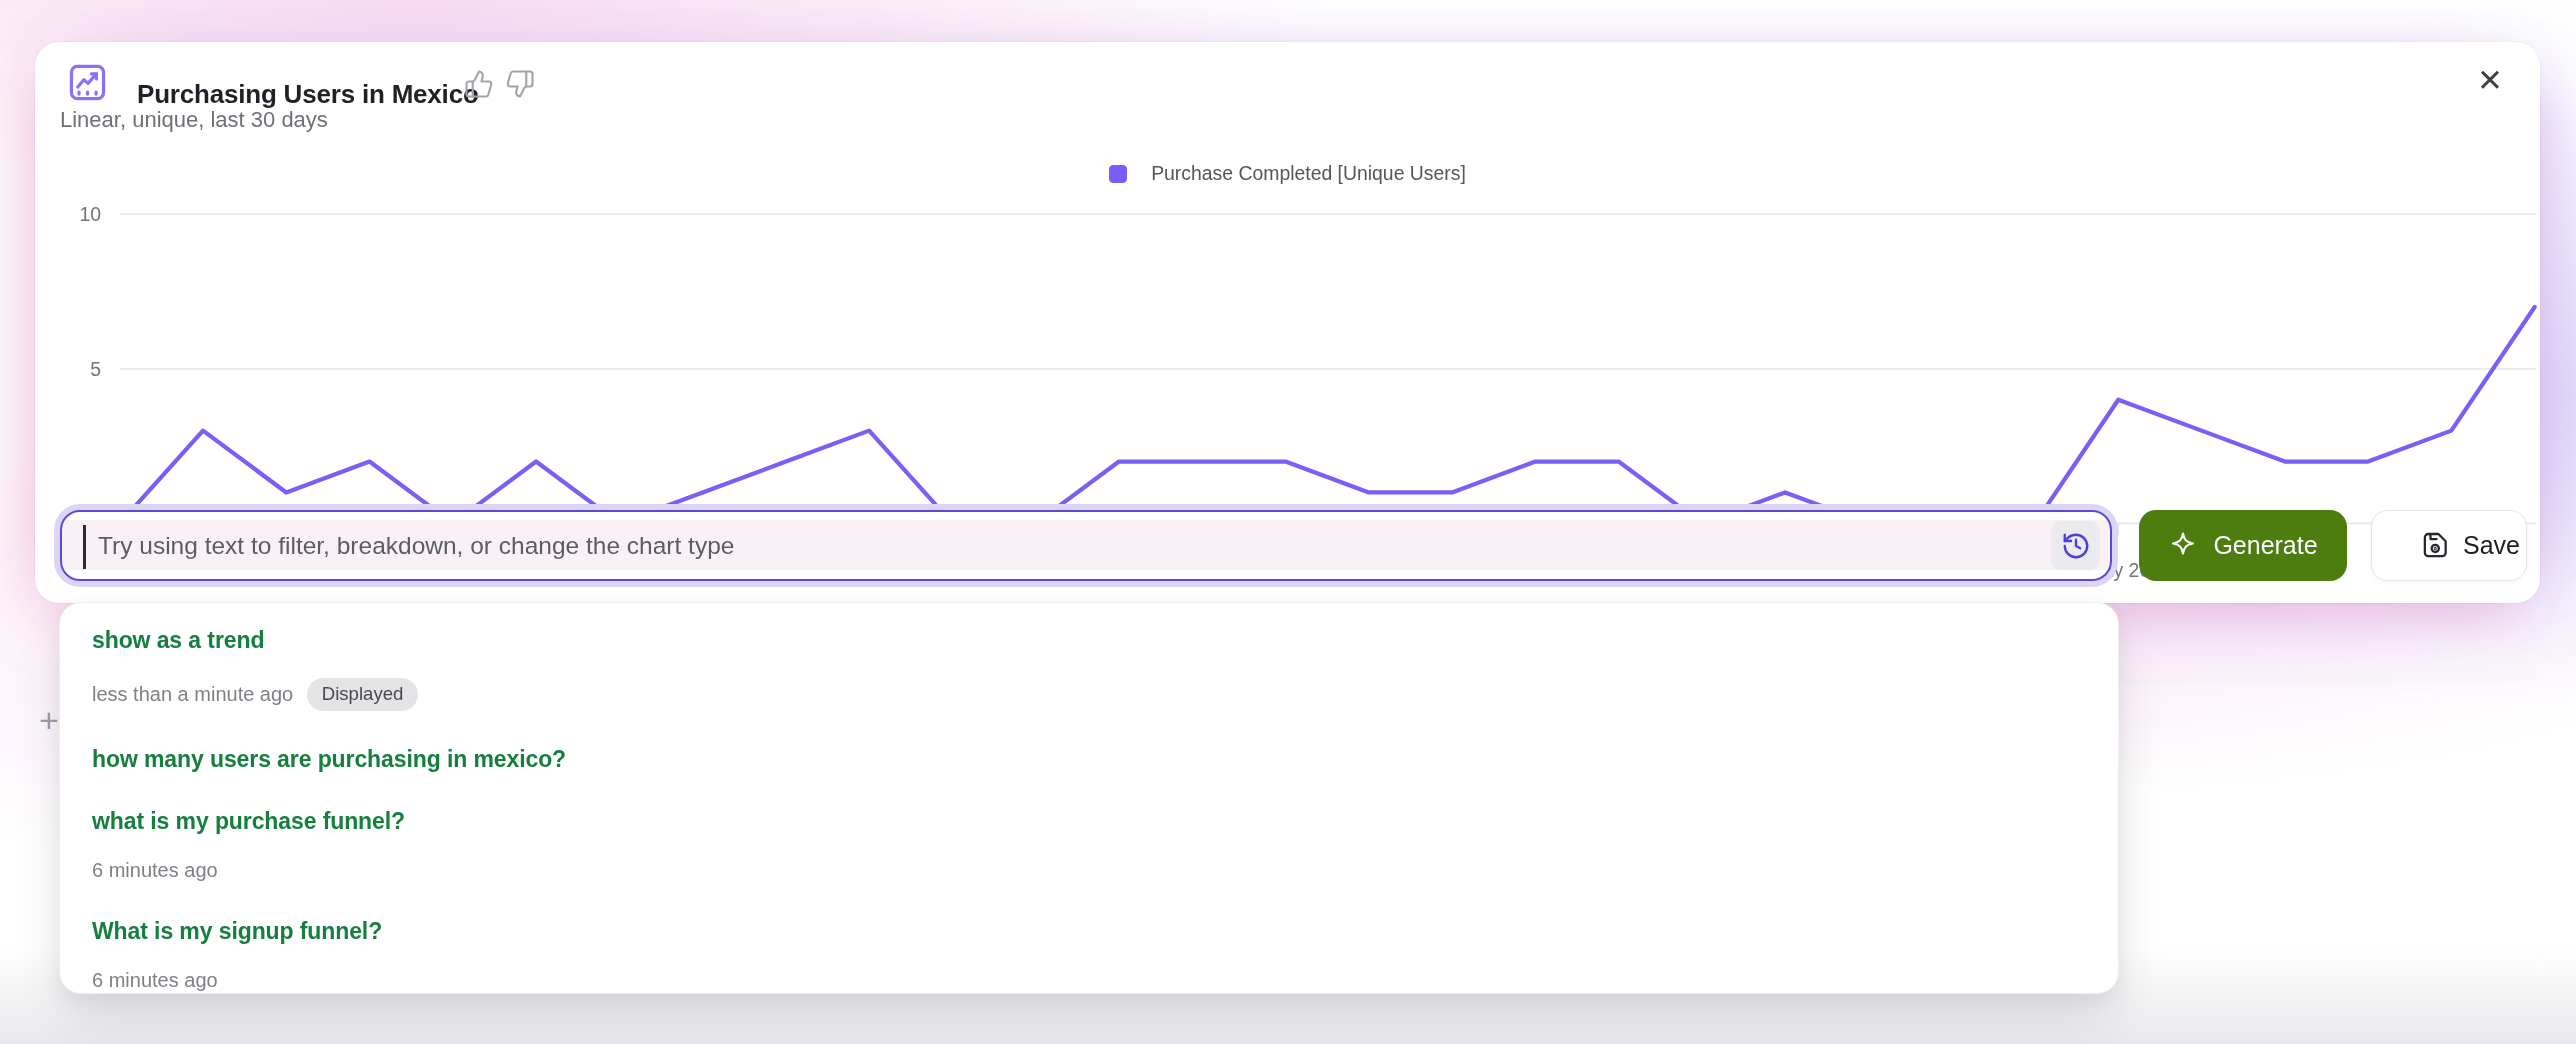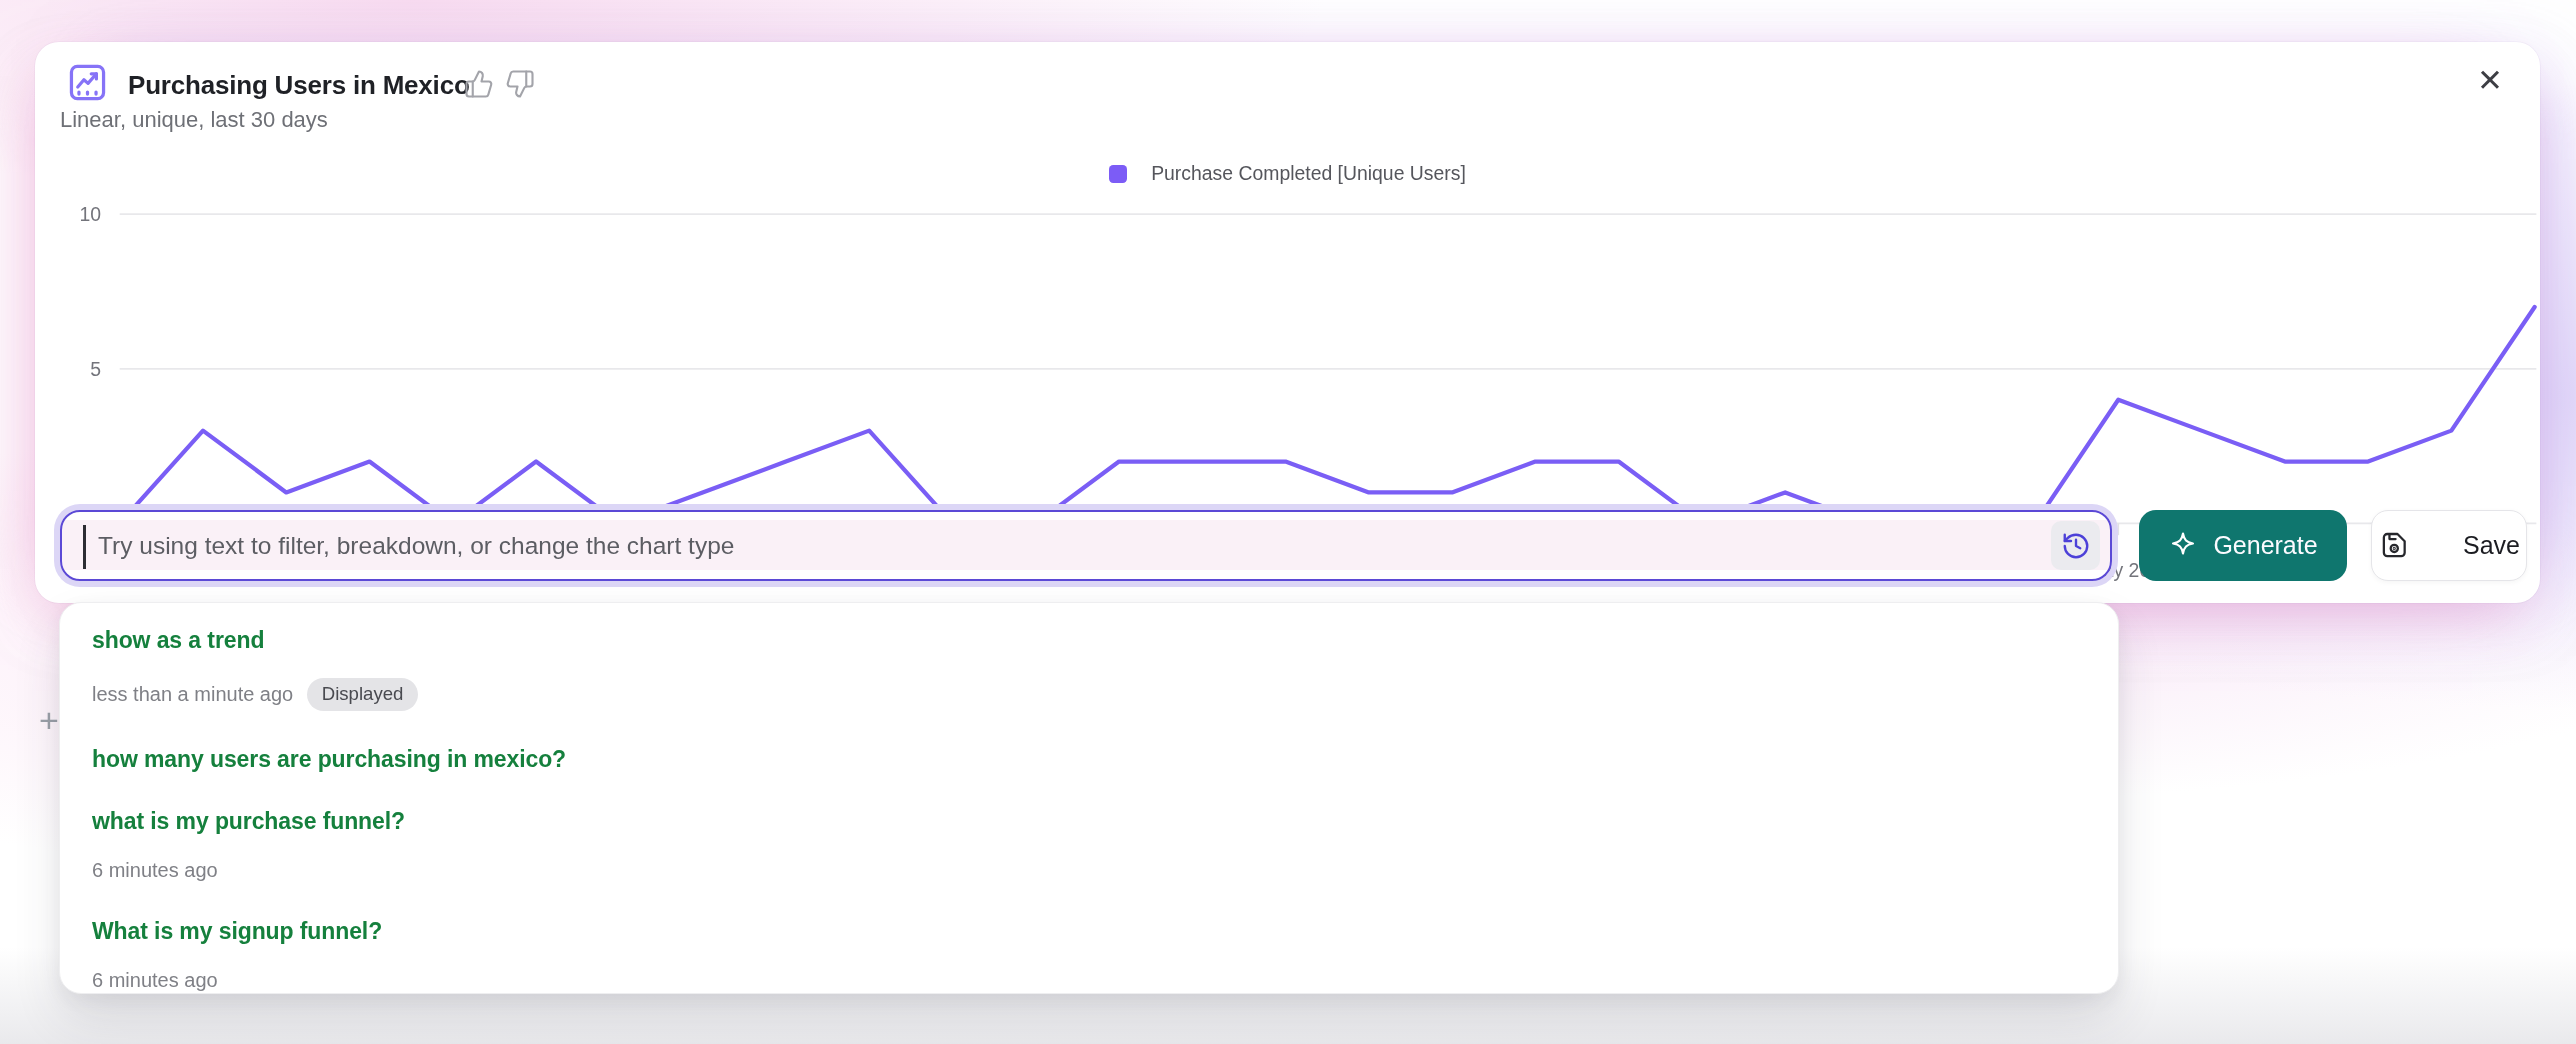--- a/index.html
+++ b/index.html
@@ -23,21 +23,21 @@
     background:#fff; border-radius:24px;
     box-shadow:
       0 0 0 0.8px rgba(90,60,140,.05),
       0 25px 59px -15px rgba(232,160,206,.55),
       34px 0 76px -34px rgba(168,148,244,.5),
       -34px 8.5px 76px -34px rgba(242,170,216,.6);
     z-index:3;
   }
   .hdr-icon { position:absolute; left:32px; top:20px; width:41px; height:41px; }
   .card-title {
-    position:absolute; left:90px; top:20px; margin:3px; height:41px; line-height:41px;
+    position:absolute; left:90px; top:20px; margin:12px; height:41px; line-height:41px;
     font-size:26px; font-weight:700; color:#1f2126; letter-spacing:-0.2px;
   }
   .thumb { position:absolute; top:27px; width:30px; height:30px; border:none; background:none; padding:0; cursor:pointer; }
   .thumb.up   { left:429px; }
   .thumb.down { left:470px; }
   .close-btn {
     position:absolute; right:37px; top:22px; border:none; background:none; padding:0;
     font-size:31px; line-height:34px; color:#3d3e44; cursor:pointer; font-weight:400;
   }
   .card-subtitle { position:absolute; left:25px; top:65px; font-size:22px; color:#6e7076; }
@@ -64,29 +64,29 @@
     flex:1 1 auto; height:100%; border:none; outline:none; background:transparent;
     padding:0 0 0 25px; font-size:24.5px; color:#17181c; font-family:"Liberation Sans",sans-serif;
   }
   .ai-input::placeholder { color:#5c5d63; opacity:1; }
   .history-btn {
     flex:0 0 auto; width:49px; height:49px; margin-right:10px; border:none; cursor:pointer;
     border-radius:10px; background:#ebebef; display:flex; align-items:center; justify-content:center;
   }
   .gen-btn {
     position:absolute; left:2104px; top:468px; width:208px; height:71px; border:none; cursor:pointer;
-    border-radius:17px; background:#0f766e; color:#fcfbff;
+    border-radius:17px; background:#4d7c0f; color:#fcfbff;
     font-size:25px; font-weight:500; font-family:"Liberation Sans",sans-serif;
     display:flex; align-items:center; justify-content:center; gap:15px;
   }
   .save-btn {
     position:absolute; left:2336px; top:468px; width:156px; height:71px; cursor:pointer;
     border:1.7px solid #e5e5e9; border-radius:17px; background:#fff; color:#1c1d22;
     font-size:25px; font-weight:500; font-family:"Liberation Sans",sans-serif;
-    display:flex; align-items:center; justify-content:space-between; gap:12px;
+    display:flex; align-items:center; justify-content:flex-end; gap:12px;
     box-shadow:0 1.7px 5px rgba(0,0,0,.04);
   }
 
   
   .plus-bg {
     position:absolute; left:39px; top:701px; z-index:2;
     font-size:34px; color:#9aa0a8; background:none; border:none; padding:0;
   }
   .dropdown {
     position:absolute; left:59px; top:602px; width:2060px; height:392px; z-index:10;

